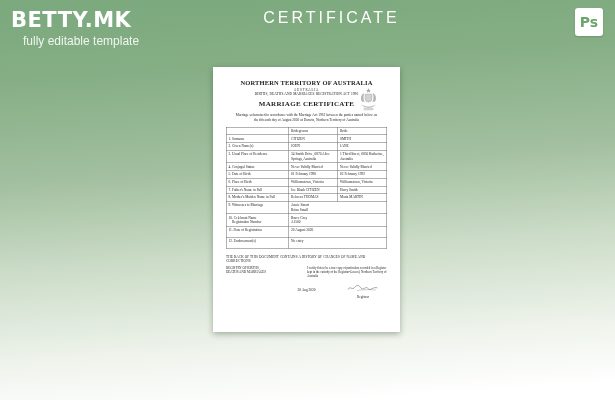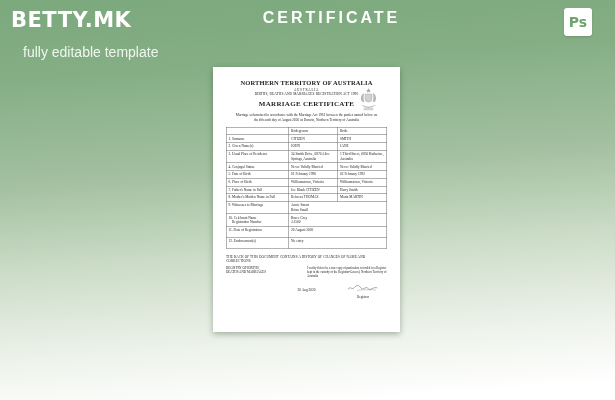--- a/index.html
+++ b/index.html
@@ -5,24 +5,24 @@
   * { margin:0; padding:0; box-sizing:border-box; }
   html,body { width:615px; height:400px; }
   .canvas {
     position:relative; width:615px; height:400px; overflow:hidden;
     background:linear-gradient(176deg,#7ba87c 0%,#85ae85 18%,#a3c0a0 42%,#ccdcc8 62%,#eef3eb 82%,#ffffff 96%);
     font-family:"Liberation Sans",sans-serif;
   }
   
   .brand { position:absolute; left:11px; top:8px; color:#ffffff; font-weight:bold;
            font-size:21px; letter-spacing:.5px; font-family:"DejaVu Sans",sans-serif; }
-  .tagline { position:absolute; left:11px; top:44px; color:#f0f6ef; font-size:14px;padding-left:12px; }
+  .tagline { position:absolute; left:11px; top:34px; color:#f0f6ef; font-size:12px;padding-left:12px; }
   .page-title { position:absolute; top:9px; left:0; right:0; text-align:center; color:#ffffff;
-                font-size:16px; letter-spacing:3px; font-weight:700;padding-left:48px; }
-  .ps-badge { position:absolute; right:23px; top:8px; width:28px; height:28px; background:#ffffff;
+                font-size:16px; letter-spacing:3px; font-weight:400;padding-left:48px; }
+  .ps-badge { position:absolute; right:12px; top:8px; width:28px; height:28px; background:#ffffff;
               border-radius:3px; display:flex; align-items:center; justify-content:center;
               color:#6da46d; font-weight:bold; font-size:14px; font-family:"DejaVu Sans",sans-serif;
               box-shadow:0 1px 2px rgba(0,0,0,.15); }
   
   .page-wrap { position:absolute; left:213px; top:67px; width:187px; height:265px;
                background:#fff; box-shadow:0 2px 6px rgba(20,50,20,.35); }
   .page { width:374px; height:530px; background:#fff; transform:scale(.5); transform-origin:0 0;
           font-family:"Liberation Serif",serif; color:#1f1f1f; position:relative;
           padding:24px 26px; }
   .cert-head { text-align:center; position:relative; }

